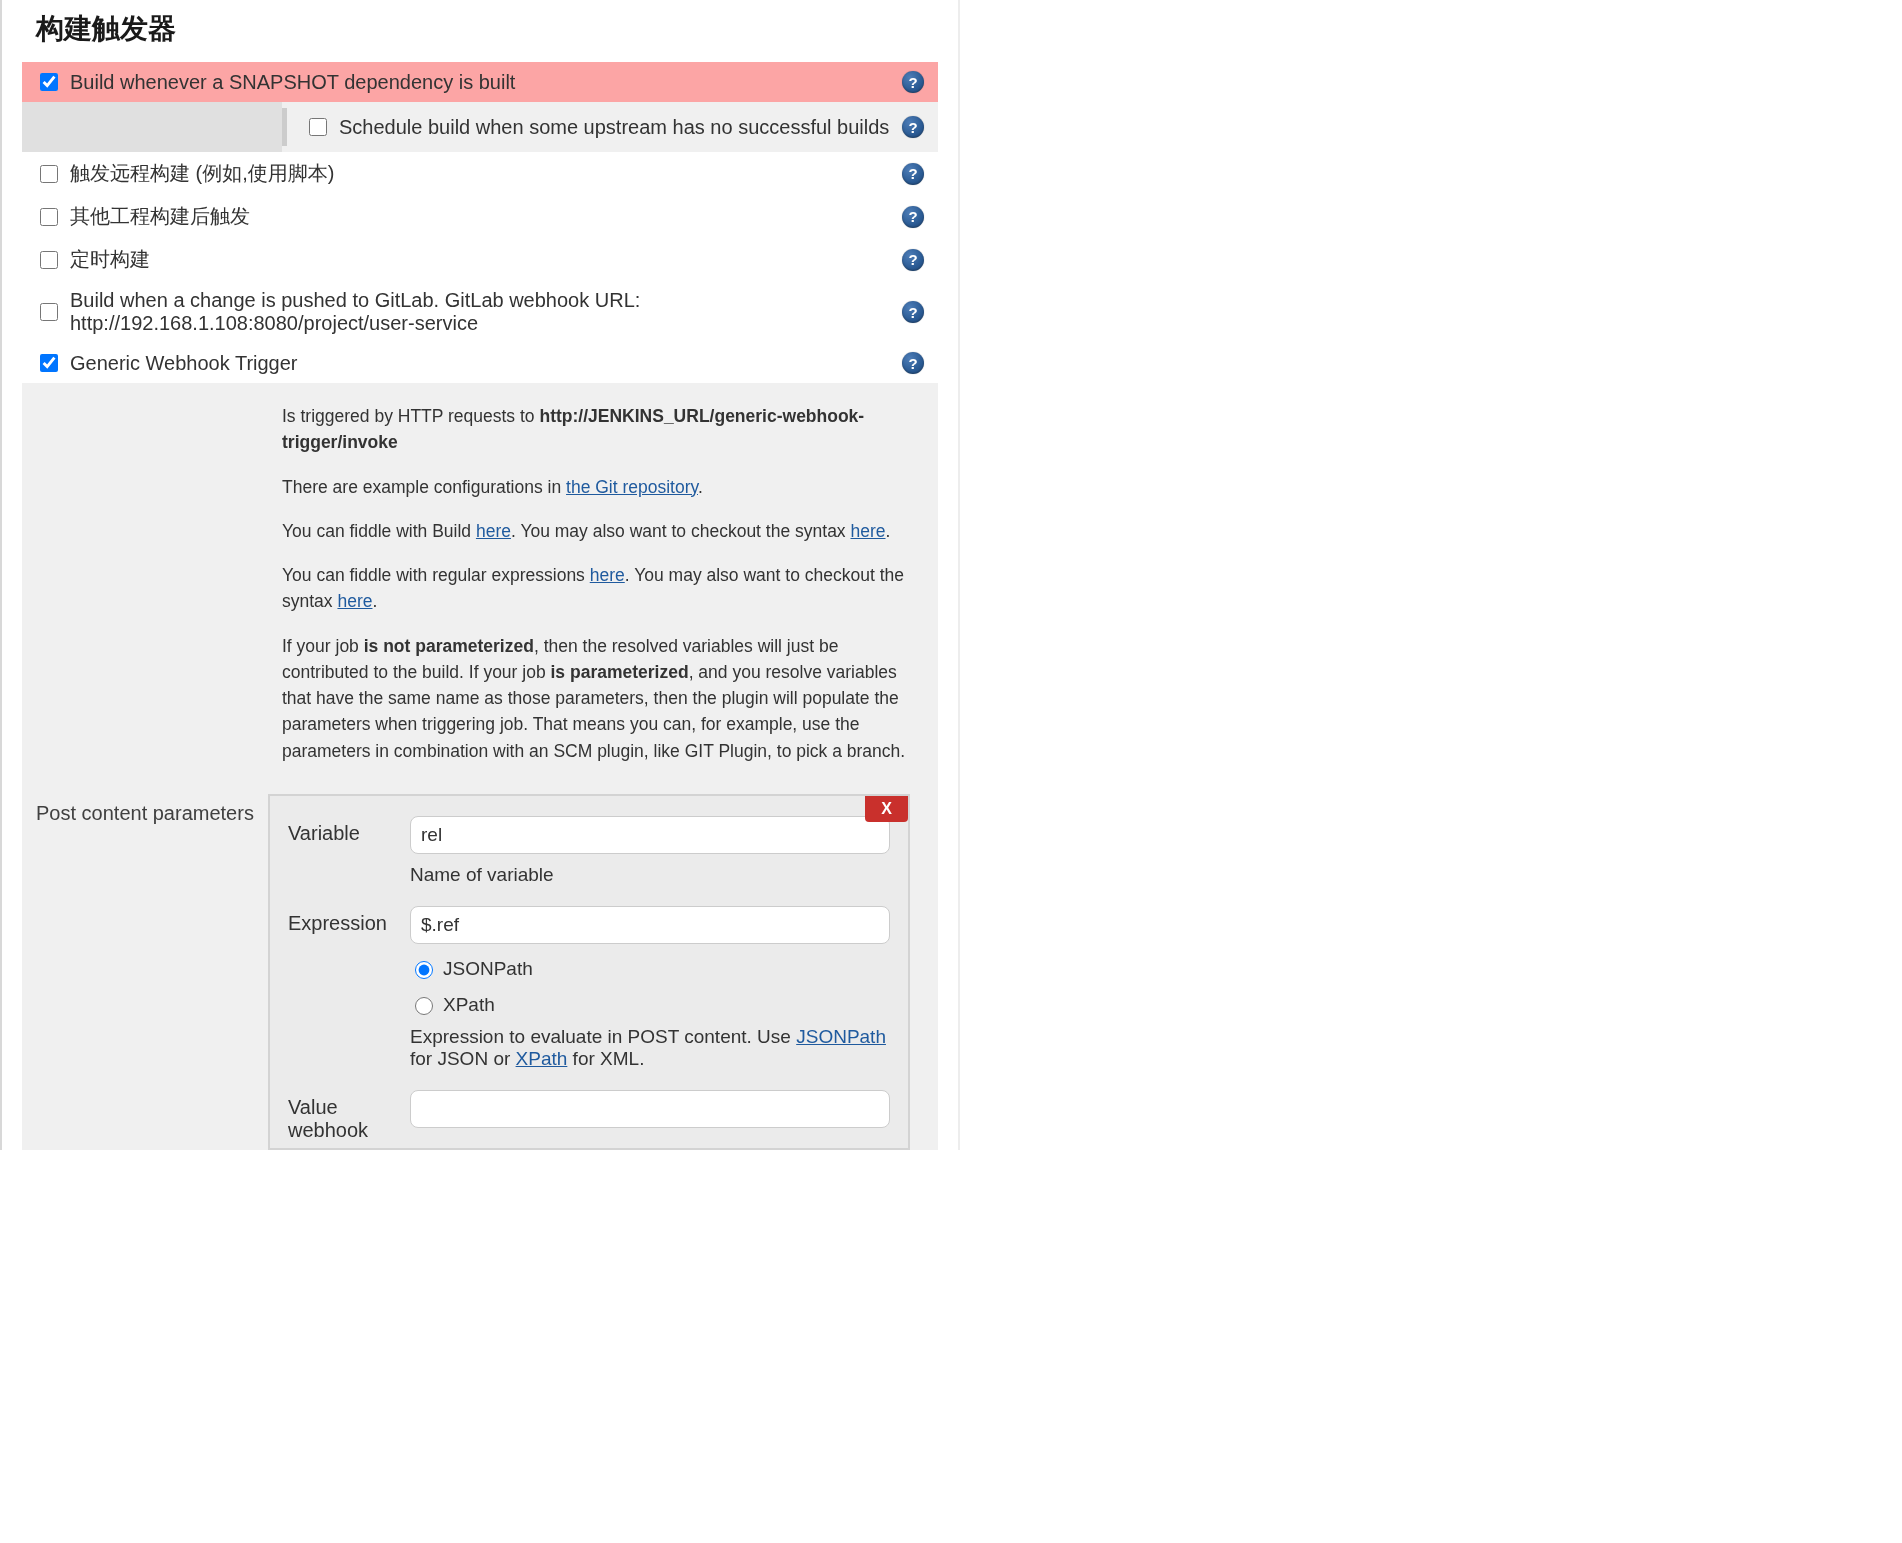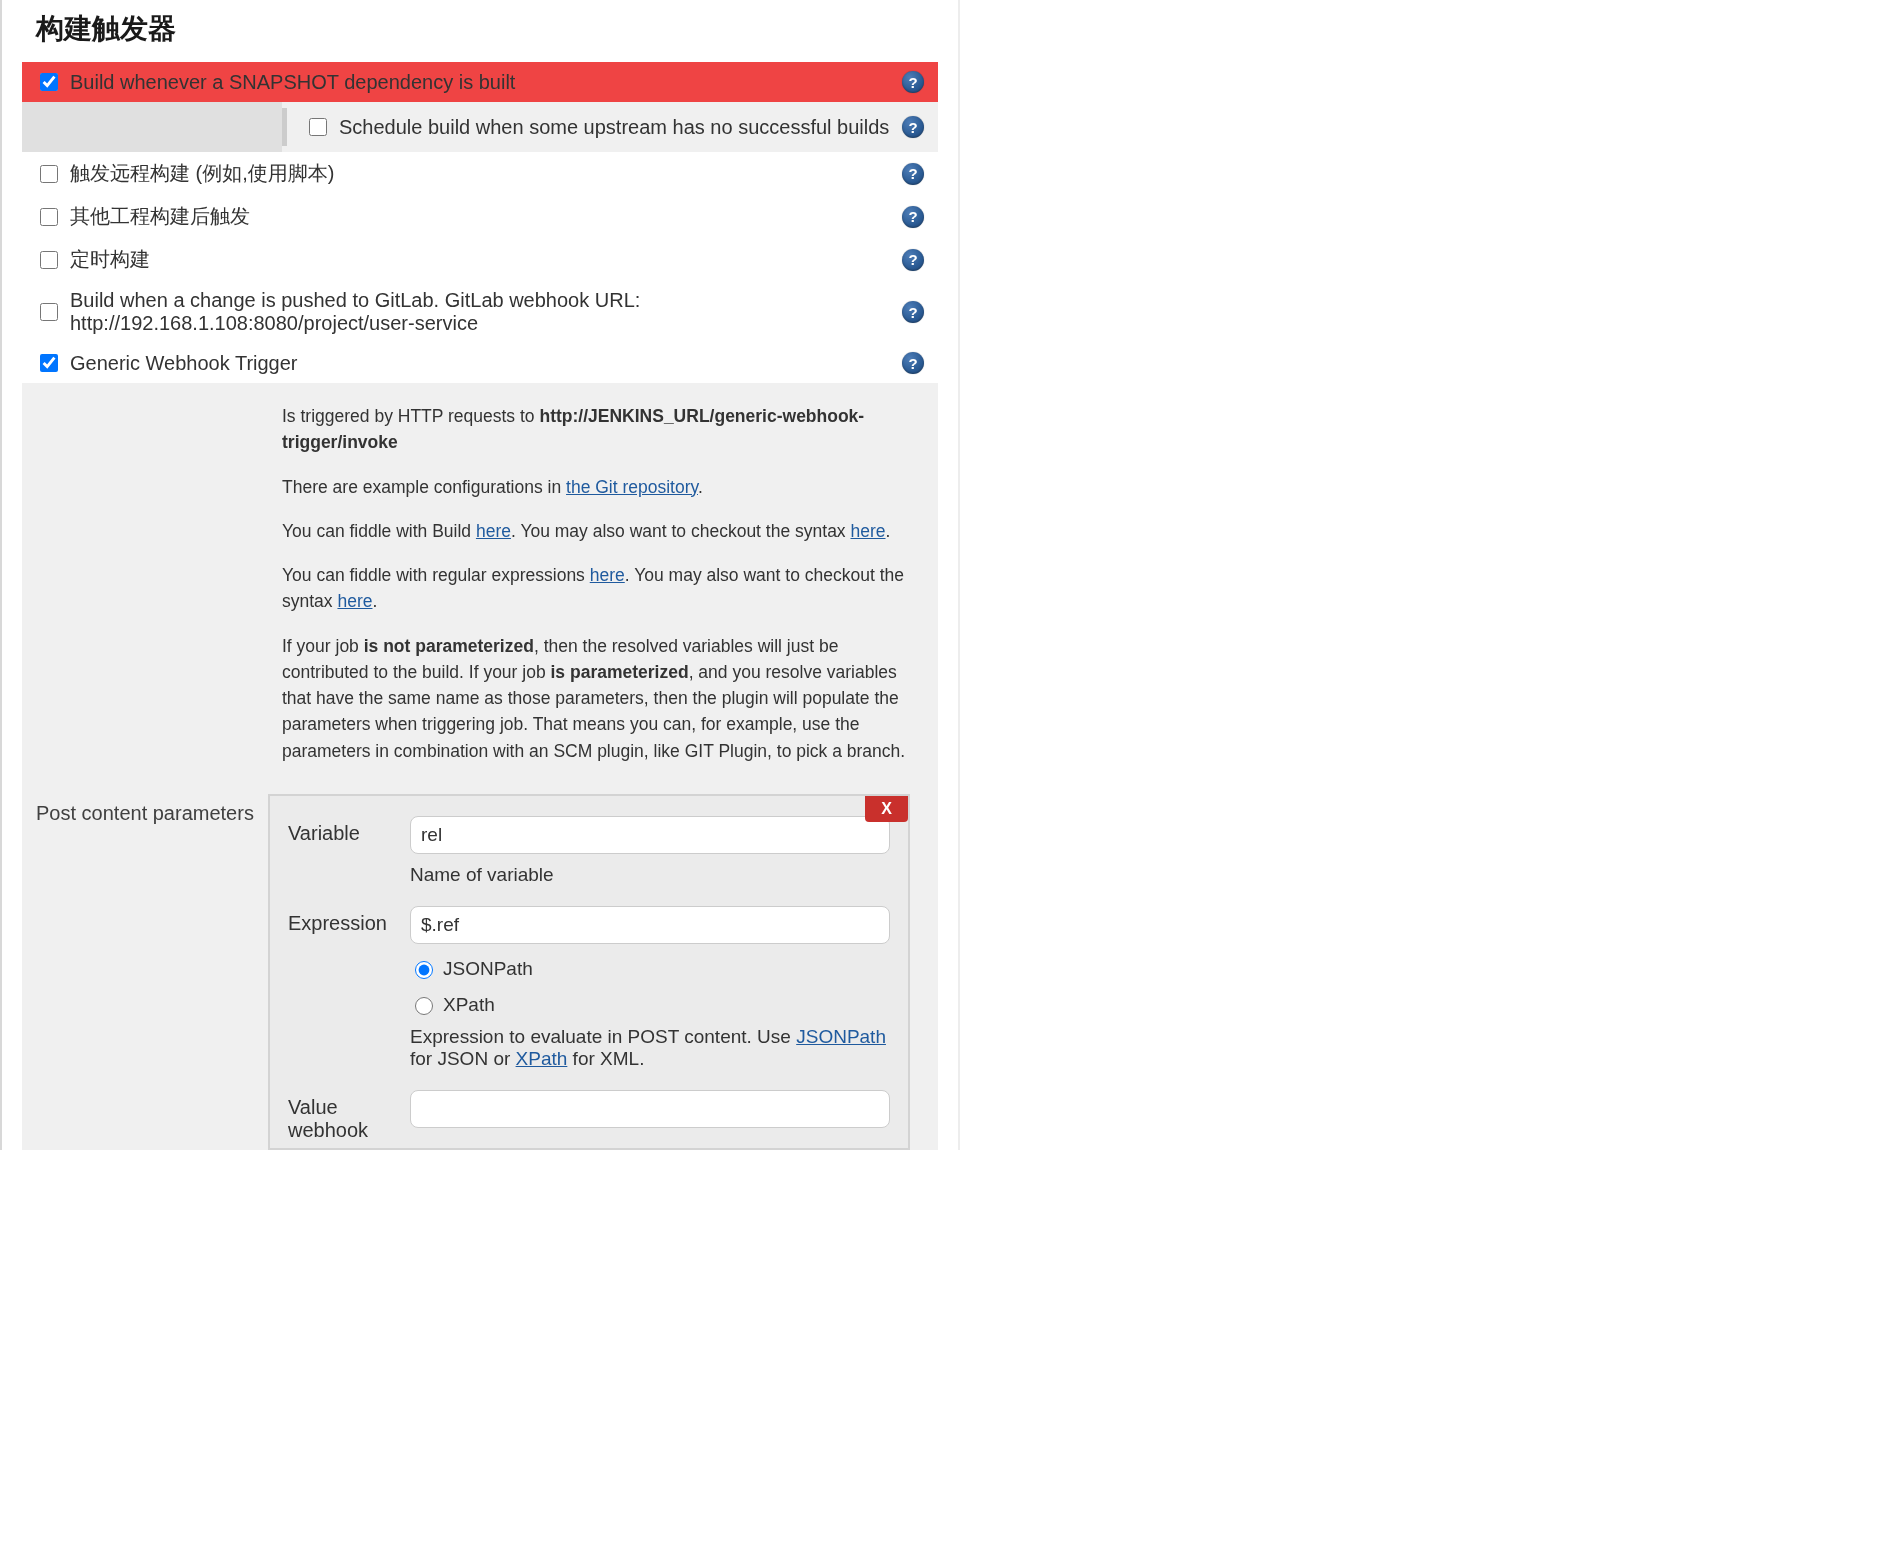--- a/index.html
+++ b/index.html
@@ -25,21 +25,21 @@
       padding: 10px 14px 14px 14px;
       margin: 0;
     }
     .row {
       display: flex;
       align-items: center;
       padding: 8px 14px;
       min-height: 40px;
     }
     .row.shaded {
-      background: #ef4444;
+      background: #fca5a5;
     }
     .chk {
       width: 18px;
       height: 18px;
       margin-right: 12px;
       flex-shrink: 0;
       cursor: pointer;
     }
     .row-label {
       flex: 1;

